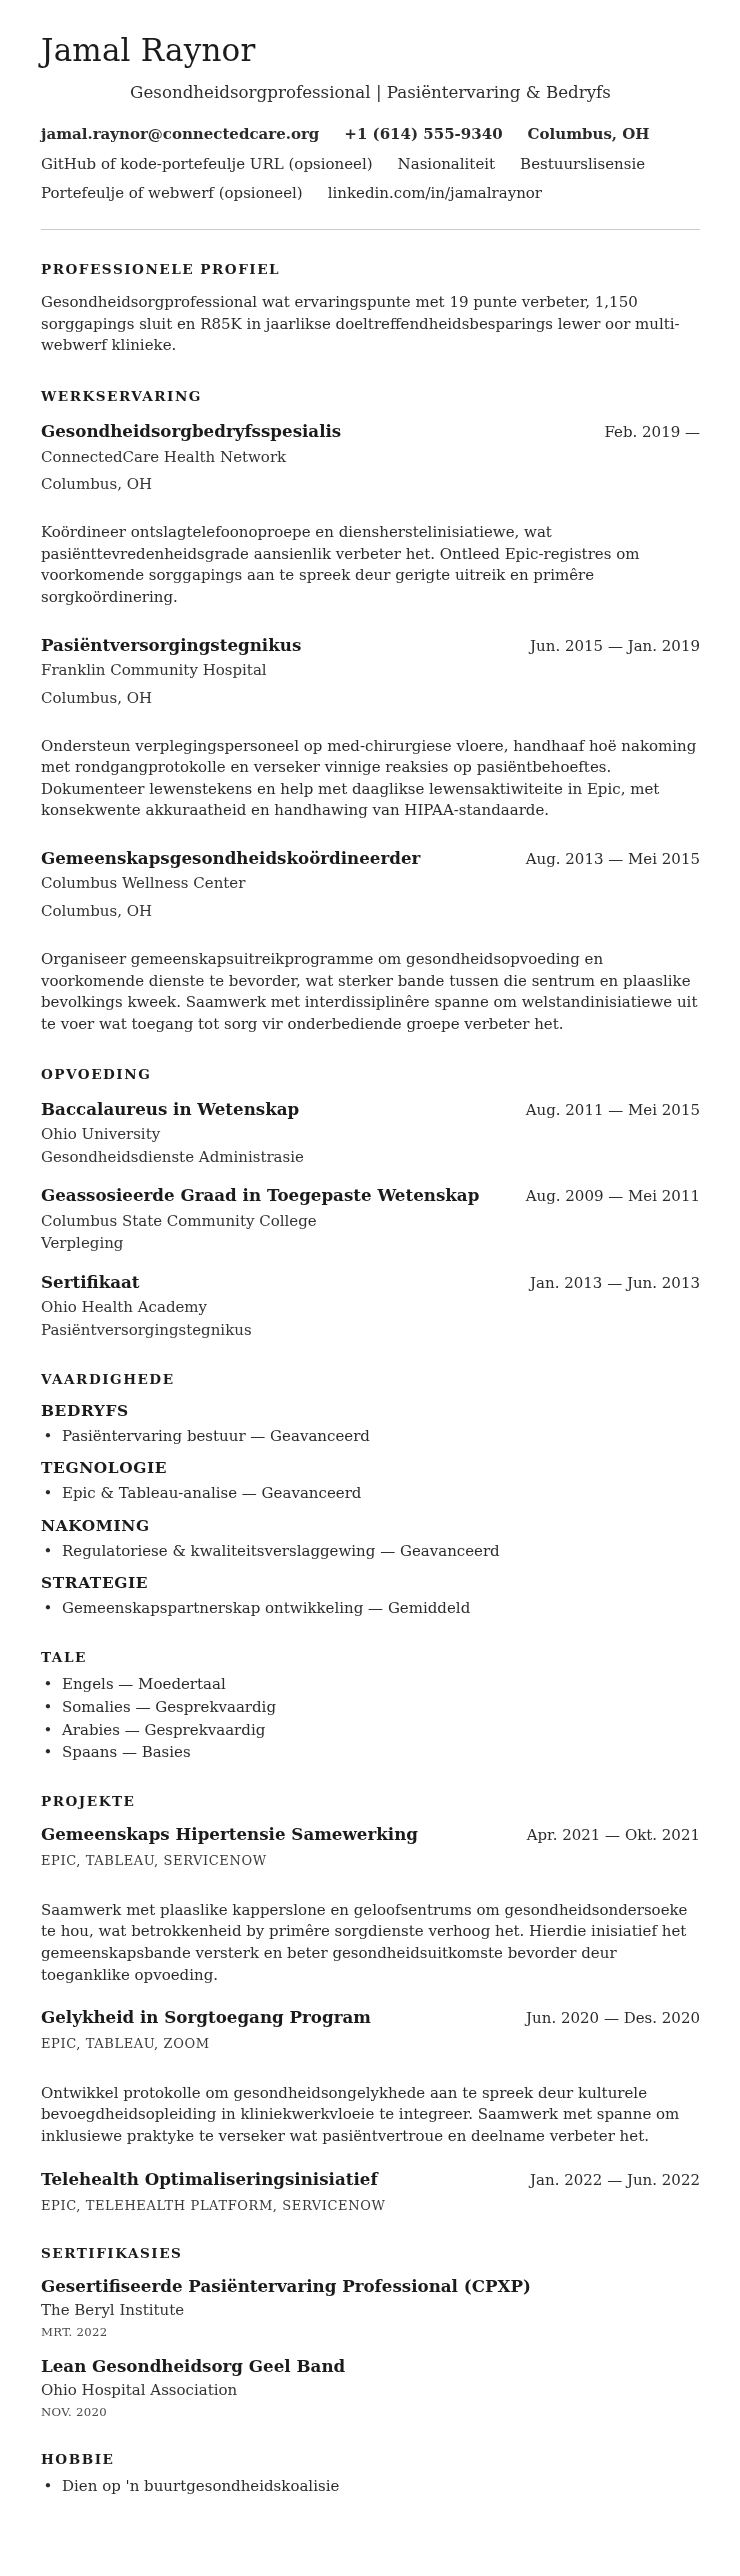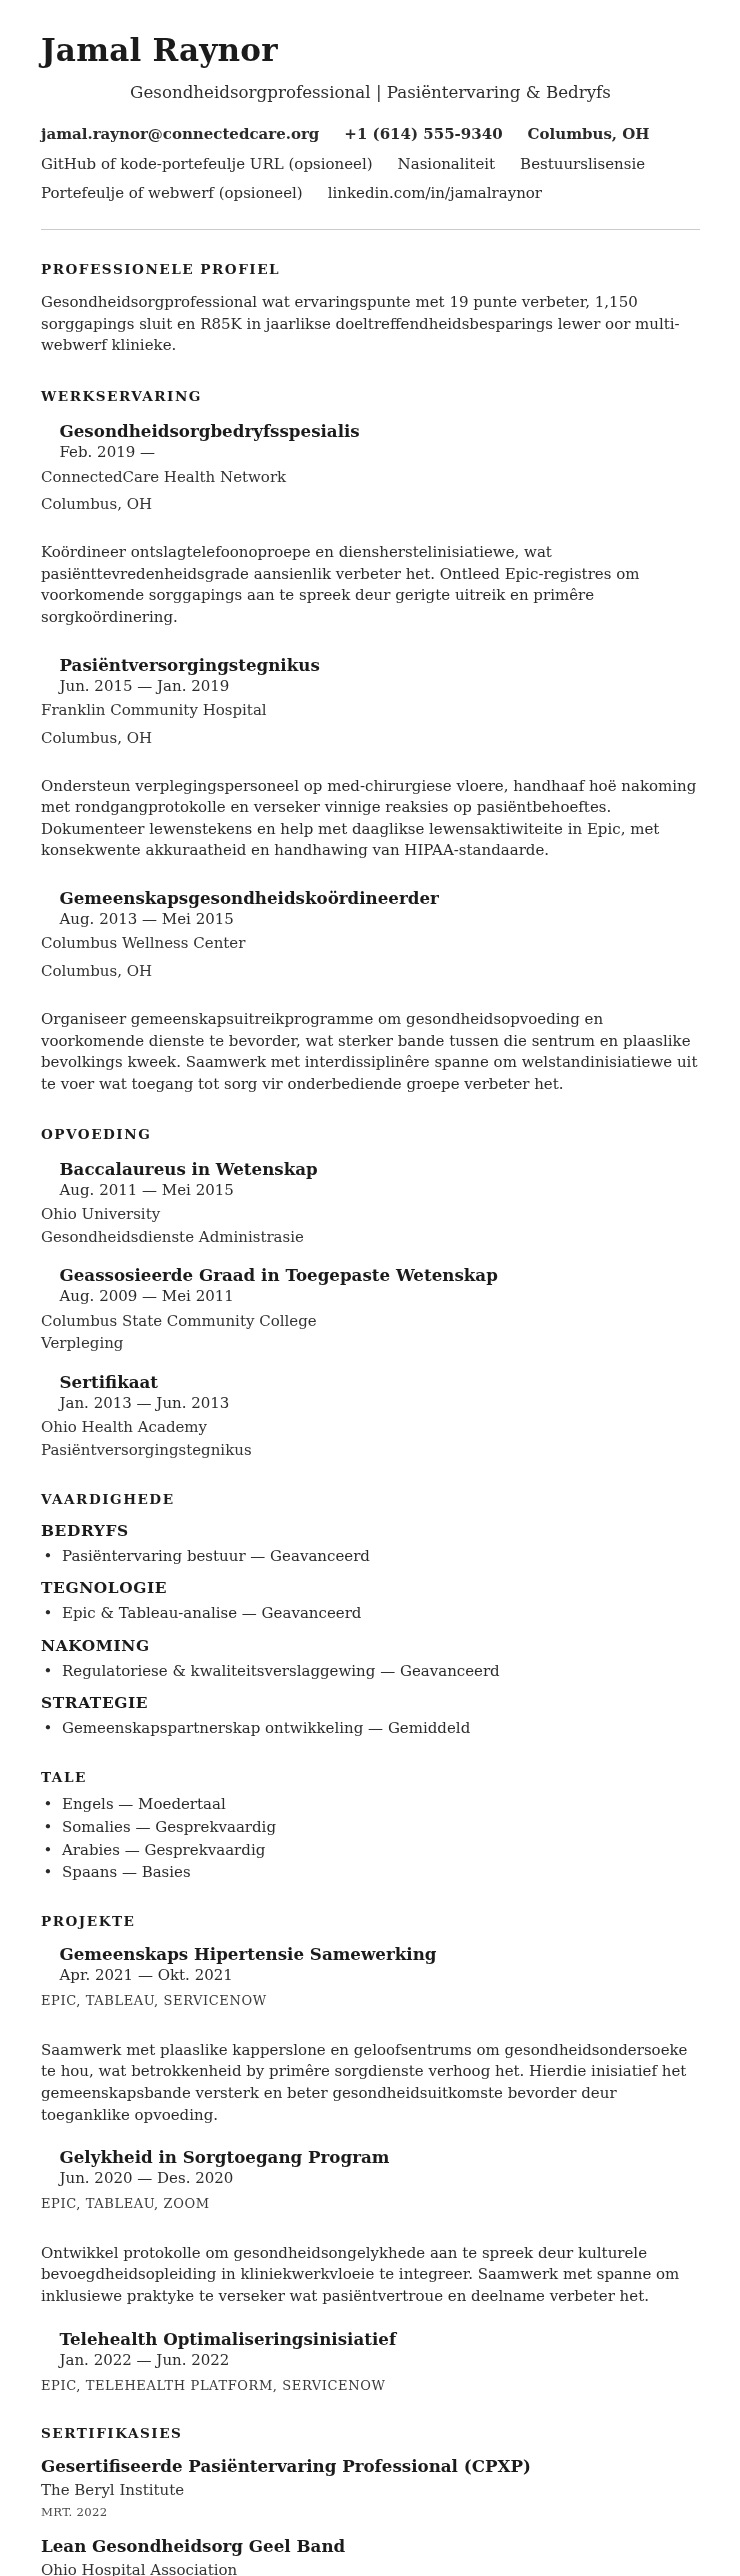--- a/index.html
+++ b/index.html
@@ -6,21 +6,21 @@
   body {
     width:741px;
     font-family:"DejaVu Serif","Liberation Serif",serif;
     color:#2b2b2b;
     font-size:15px;
     line-height:1.45;
   }
   .page { padding:33px 41px 38px 41px; box-sizing:border-box; }
 
   .name {
-    font-size:31px; line-height:1.12; font-weight:700;
+    font-size:31px; line-height:1.12; font-weight:400;
     color:#1b1b1b; margin:0; letter-spacing:0.2px;
   }
   .subtitle { font-size:16.7px; margin-top:12.3px; color:#2e2e2e;text-align:center; }
 
   .contact { margin-top:21px; }
   .contact-row { display:flex; gap:25px; margin-top:10.5px; line-height:19px; flex-wrap:wrap; }
   .contact-row:first-child { margin-top:0;font-weight:bold; }
 
   .divider { border:none; border-top:1.2px solid #cbcbcb; margin:26px 0 0 0; }
 
@@ -32,21 +32,21 @@
 
   .entry { margin-top:16px; }
   .entry + .entry { margin-top:26px; }
   .edu-entry { margin-top:15px; }
   .edu-entry + .edu-entry { margin-top:18.5px; }
   .proj-entry { margin-top:13.6px; }
   .proj-entry + .proj-entry { margin-top:21px; }
   .cert-entry { margin-top:13.6px; }
   .cert-entry + .cert-entry { margin-top:16px; }
 
-  .entry-head { display:flex; justify-content:space-between; align-items:baseline;flex-direction:column; }
+  .entry-head { display:flex; justify-content:space-between; align-items:baseline; }
   .entry-title { font-size:16.7px; font-weight:700; color:#1b1b1b; line-height:21px; margin:0; }
   .entry-date { font-size:15px; color:#2b2b2b; white-space:nowrap; margin-left:18.5px; }
 
   .company, .location, .school, .field, .issuer { margin-top:3.7px; color:#333333; line-height:19px; }
   .location { margin-top:8.6px; }
   .desc { margin:28px 0 0 0; line-height:21.6px; color:#2b2b2b; }
   .proj-desc { margin-top:30px; }
   .tech { margin-top:6.2px; font-size:13px; letter-spacing:0.6px; color:#3a3a3a; line-height:16.7px; }
   .cert-date { margin-top:5px; font-size:11.7px; letter-spacing:0.3px; color:#4a4a4a; line-height:15.4px; }
 

